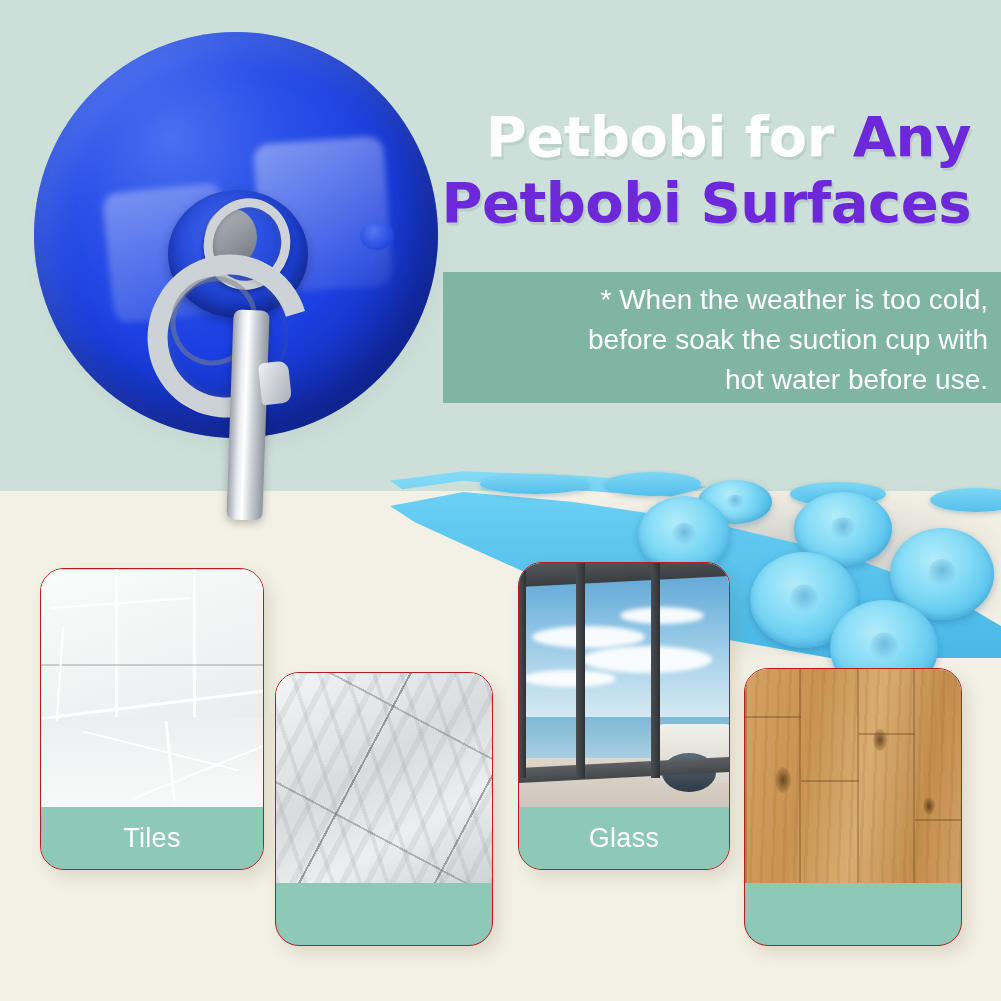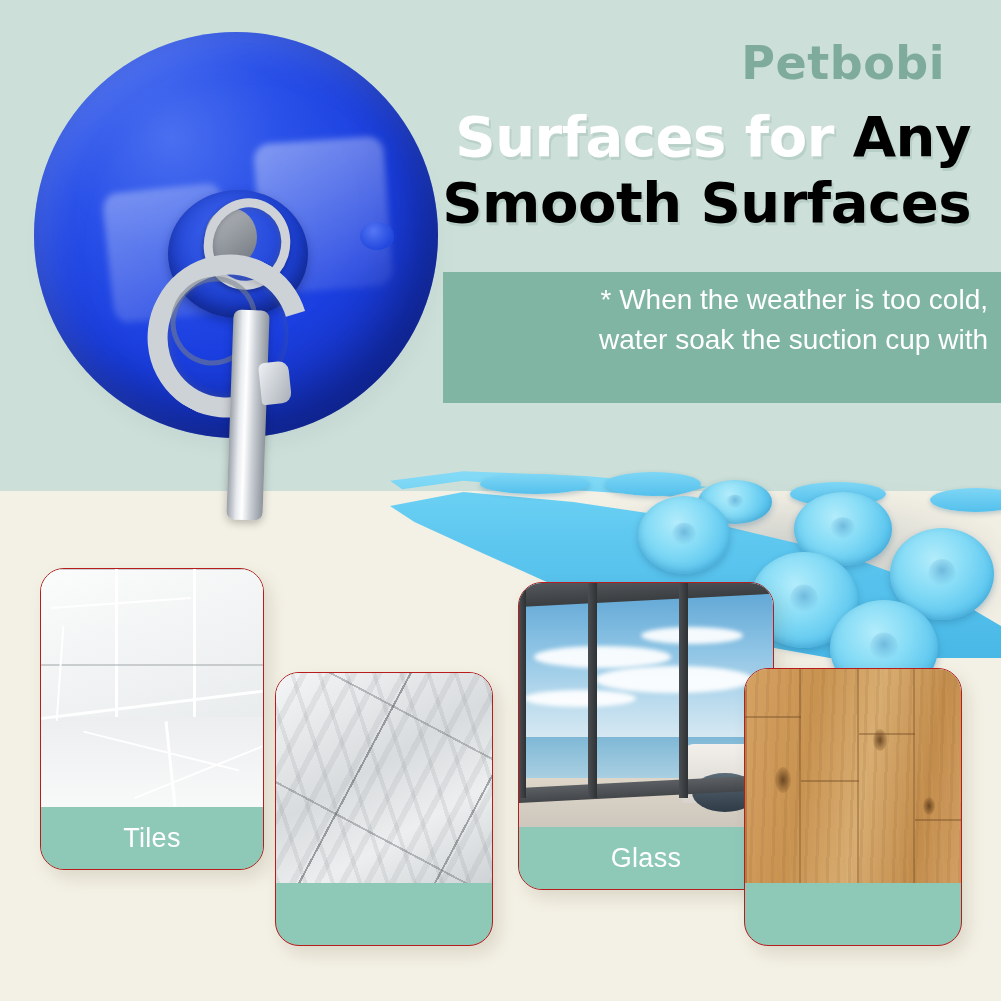--- a/index.html
+++ b/index.html
@@ -130,21 +130,21 @@
   .logo .pdot{
     display:inline-block;width:7px;height:7px;border-radius:50%;background:#ccdfd8;
     position:relative;left:-27px;top:-12px;margin-right:-7px;
   }
   .headline{
     position:absolute;right:30px;top:104px;width:620px;text-align:right;
     font-family:"DejaVu Sans", sans-serif;font-weight:700;
     font-size:56px;line-height:1.18;letter-spacing:-.5px;
   }
   .h-white{color:#ffffff;text-shadow:2px 3px 0 rgba(120,160,148,.22);}
-  .h-teal{color:#000000;text-shadow:2px 3px 0 rgba(120,160,148,.25);}
+  .h-teal{color:#6d28d9;text-shadow:2px 3px 0 rgba(120,160,148,.25);}
 
   .note-band{
     position:absolute;left:443px;top:272px;width:558px;height:131px;
     background:#7fb5a2;
   }
   .note-text{
     position:absolute;left:460px;top:280px;width:528px;text-align:right;
     color:#ffffff;font-size:28px;line-height:1.42;font-weight:400;
     padding-right:14px;
   }
@@ -251,34 +251,34 @@
     <div class="sc-flat" style="left:540px;top:48px;width:92px;height:24px;"></div>
 
     <div class="sc" style="left:308px;top:40px;width:74px;height:44px;"></div>
     <div class="sc" style="left:248px;top:56px;width:92px;height:78px;"></div>
     <div class="sc" style="left:404px;top:52px;width:98px;height:74px;"></div>
     <div class="sc" style="left:360px;top:112px;width:108px;height:96px;"></div>
     <div class="sc" style="left:500px;top:88px;width:104px;height:92px;"></div>
     <div class="sc" style="left:440px;top:160px;width:108px;height:96px;"></div>
   </div>
 
-  <div class="logo"><span class="pdot"></span><span>Petbobi</span></div>
 
   <div class="headline">
     <div>
-      <span class="h-white">Surfaces for</span>
+      <span class="h-white">Petbobi for</span>
       <span class="h-teal">Any</span>
     </div>
-    <div class="h-teal">Smooth Surfaces</div>
+    <div class="h-teal">Petbobi Surfaces</div>
   </div>
 
   <div class="note-band"></div>
   <div class="note-text">
     <div>* When the weather is too cold,</div>
-    <div>water soak the suction cup with</div>
+    <div>before soak the suction cup with</div>
+    <div>hot water before use.</div>
   </div>
 
   <div class="card c1" style="left:40px;top:568px;width:222px;height:300px;">
     <div class="pic">
       <div class="tilescene">
         <div class="tfloor"></div>
         <div class="tdark" style="left:0;top:0;width:100%;height:1px;"></div>
         <div class="tl" style="left:74px;top:0;width:3px;height:62%;"></div>
         <div class="tl" style="left:152px;top:0;width:3px;height:62%;"></div>
         <div class="tdark" style="left:0;top:40%;width:100%;height:2px;"></div>
@@ -292,21 +292,21 @@
     </div>
     <div class="cap">Tiles</div>
   </div>
 
   <div class="card c2" style="left:275px;top:672px;width:216px;height:272px;">
     <div class="pic">
       <div class="marble"></div>
     </div>
   </div>
 
-  <div class="card c3" style="left:518px;top:582px;width:210px;height:306px;padding-left:44px;">
+  <div class="card c3" style="left:518px;top:562px;width:210px;height:306px;">
     <div class="pic">
       <div class="glassscene">
         <div class="sky"></div>
         <div class="cloud" style="left:6%;top:26%;width:54%;height:9%;"></div>
         <div class="cloud" style="left:30%;top:34%;width:62%;height:11%;"></div>
         <div class="cloud" style="left:2%;top:44%;width:44%;height:7%;"></div>
         <div class="cloud" style="left:48%;top:18%;width:40%;height:7%;"></div>
         <div class="sea"></div>
         <div class="ground"></div>
         <div class="bed"></div>

